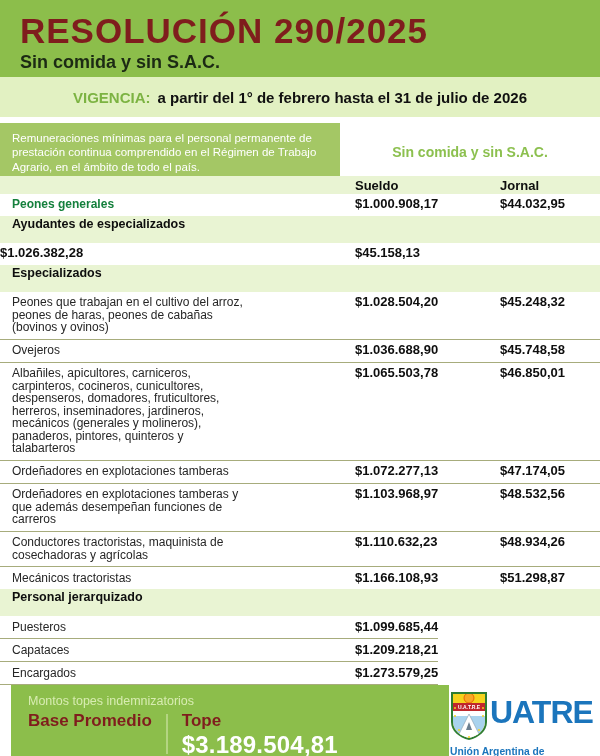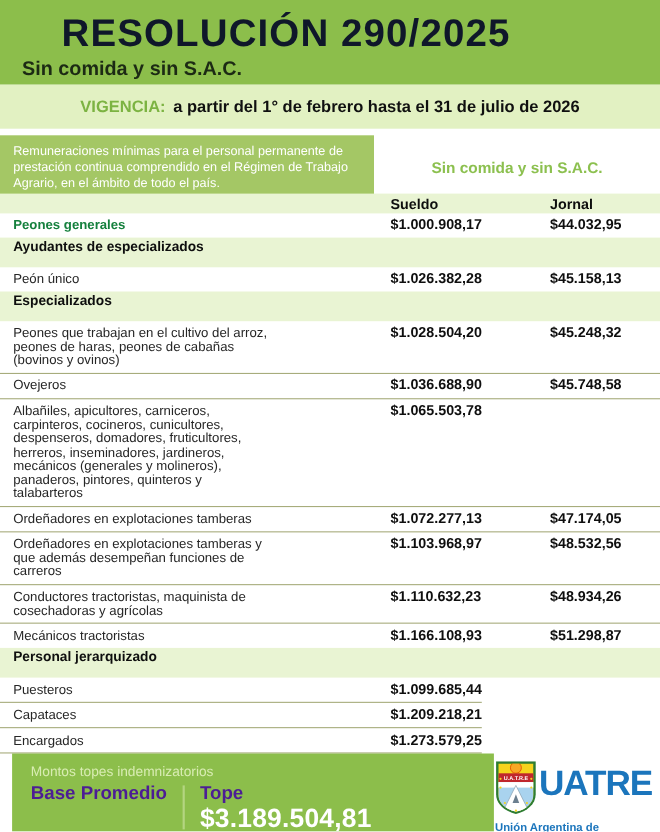--- a/index.html
+++ b/index.html
@@ -23,26 +23,25 @@
     flex-direction:column;
     overflow:hidden;
   }
   
   .hero{
     height:86px;
     background:var(--green-main);
     padding:11px 20px 0 20px;
   }
   .hero-title{
-    color:#0f172a;
+    color:#7f1d1d;
     font-size:35px;
     font-weight:800;
     letter-spacing:1px;
     line-height:1.15;
-    margin-left:36px;
   }
   .hero-sub{
     color:#1c2a14;
     font-size:18px;
     font-weight:700;
     margin-top:1px;
   }
   
   .vigencia{
     height:45px;
@@ -140,21 +139,21 @@
   .footer-title{
     color:#d8ecb2;
     font-size:12.5px;
     margin-bottom:4px;
   }
   .footer-amounts{
     display:flex;
     align-items:stretch;
   }
   .amount-block .lbl{
-    color:#4c1d95;
+    color:#7f1d1d;
     font-size:17px;
     font-weight:700;
     line-height:1.1;
   }
   .amount-block .amt{
     color:#ffffff;
     font-size:24px;
     font-weight:800;
     line-height:1.15;
     letter-spacing:0.2px;
@@ -213,40 +212,40 @@
 </div>
 
 <div class="rows" id="rows">
     <div class="trow">
       <span class="name bold">Peones generales</span>
       <span class="val">$1.000.908,17</span>
       <span class="val">$44.032,95</span>
     </div>
     <div class="section-band">Ayudantes de especializados</div>
     <div class="trow">
-      <span class="name">Peón único</span>
       <span class="val">$1.026.382,28</span>
       <span class="val">$45.158,13</span>
     </div>
     <div class="section-band">Especializados</div>
     <div class="trow">
       <span class="name">Peones que trabajan en el cultivo del arroz, peones de haras, peones de cabañas (bovinos y ovinos)</span>
       <span class="val">$1.028.504,20</span>
       <span class="val">$45.248,32</span>
     </div>
     <div class="divider"></div>
     <div class="trow">
       <span class="name">Ovejeros</span>
       <span class="val">$1.036.688,90</span>
       <span class="val">$45.748,58</span>
     </div>
     <div class="divider"></div>
     <div class="trow">
       <span class="name">Albañiles, apicultores, carniceros, carpinteros, cocineros, cunicultores, despenseros, domadores, fruticultores, herreros, inseminadores, jardineros, mecánicos (generales y molineros), panaderos, pintores, quinteros y talabarteros</span>
       <span class="val">$1.065.503,78</span>
+      <span class="val">$46.850,01</span>
     </div>
     <div class="divider"></div>
     <div class="trow">
       <span class="name">Ordeñadores en explotaciones tamberas</span>
       <span class="val">$1.072.277,13</span>
       <span class="val">$47.174,05</span>
     </div>
     <div class="divider"></div>
     <div class="trow">
       <span class="name">Ordeñadores en explotaciones tamberas y que además desempeñan funciones de carreros</span>

